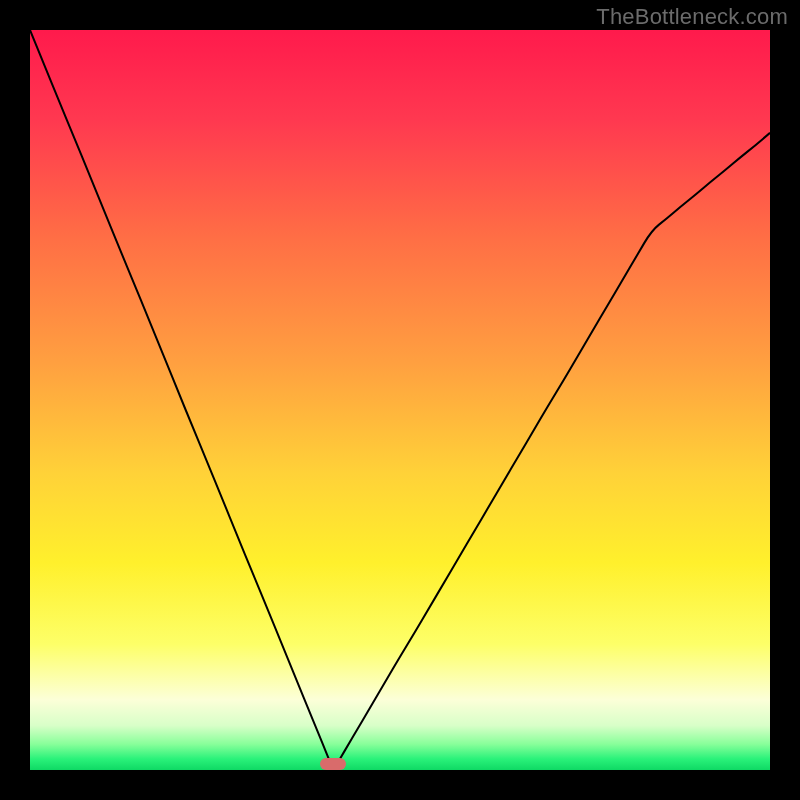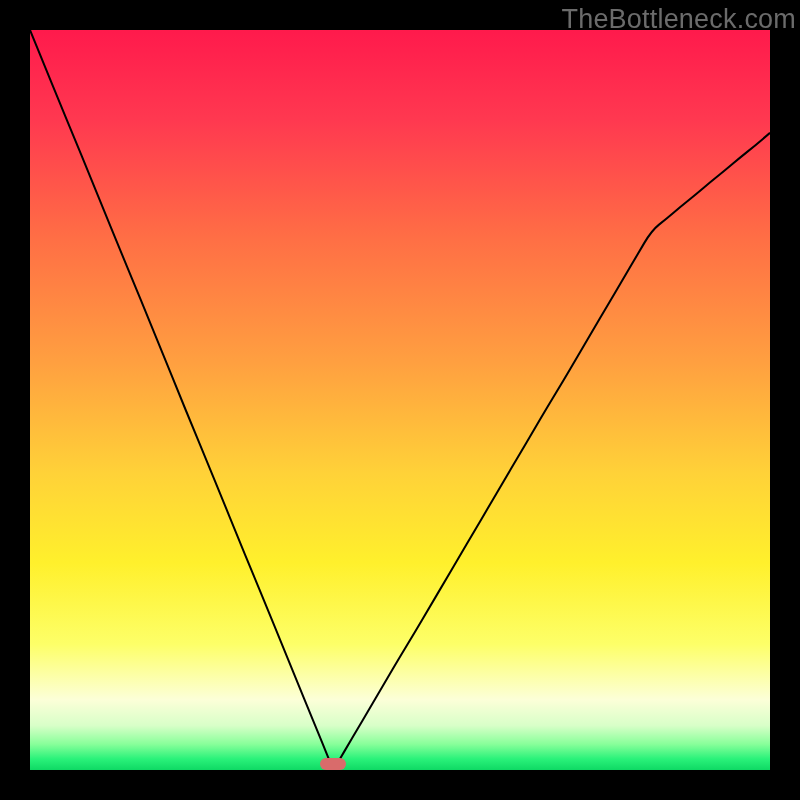--- a/index.html
+++ b/index.html
@@ -36,23 +36,23 @@
   .marker {
     position: absolute;
     width: 26px;
     height: 12px;
     border-radius: 6px;
     transform: translate(-50%, -50%);
   }
   .watermark {
     position: absolute;
     top: 4px;
-    right: 4px;
+    right: 12px;
     color: #6b6b6b;
-    font-size: 27px;
+    font-size: 22px;
     letter-spacing: 0.2px;
     font-weight: 500;
     user-select: none;
   }
 </style>
 </head>
 <body>
 
 <div class="frame">
   <div class="plot-area">

